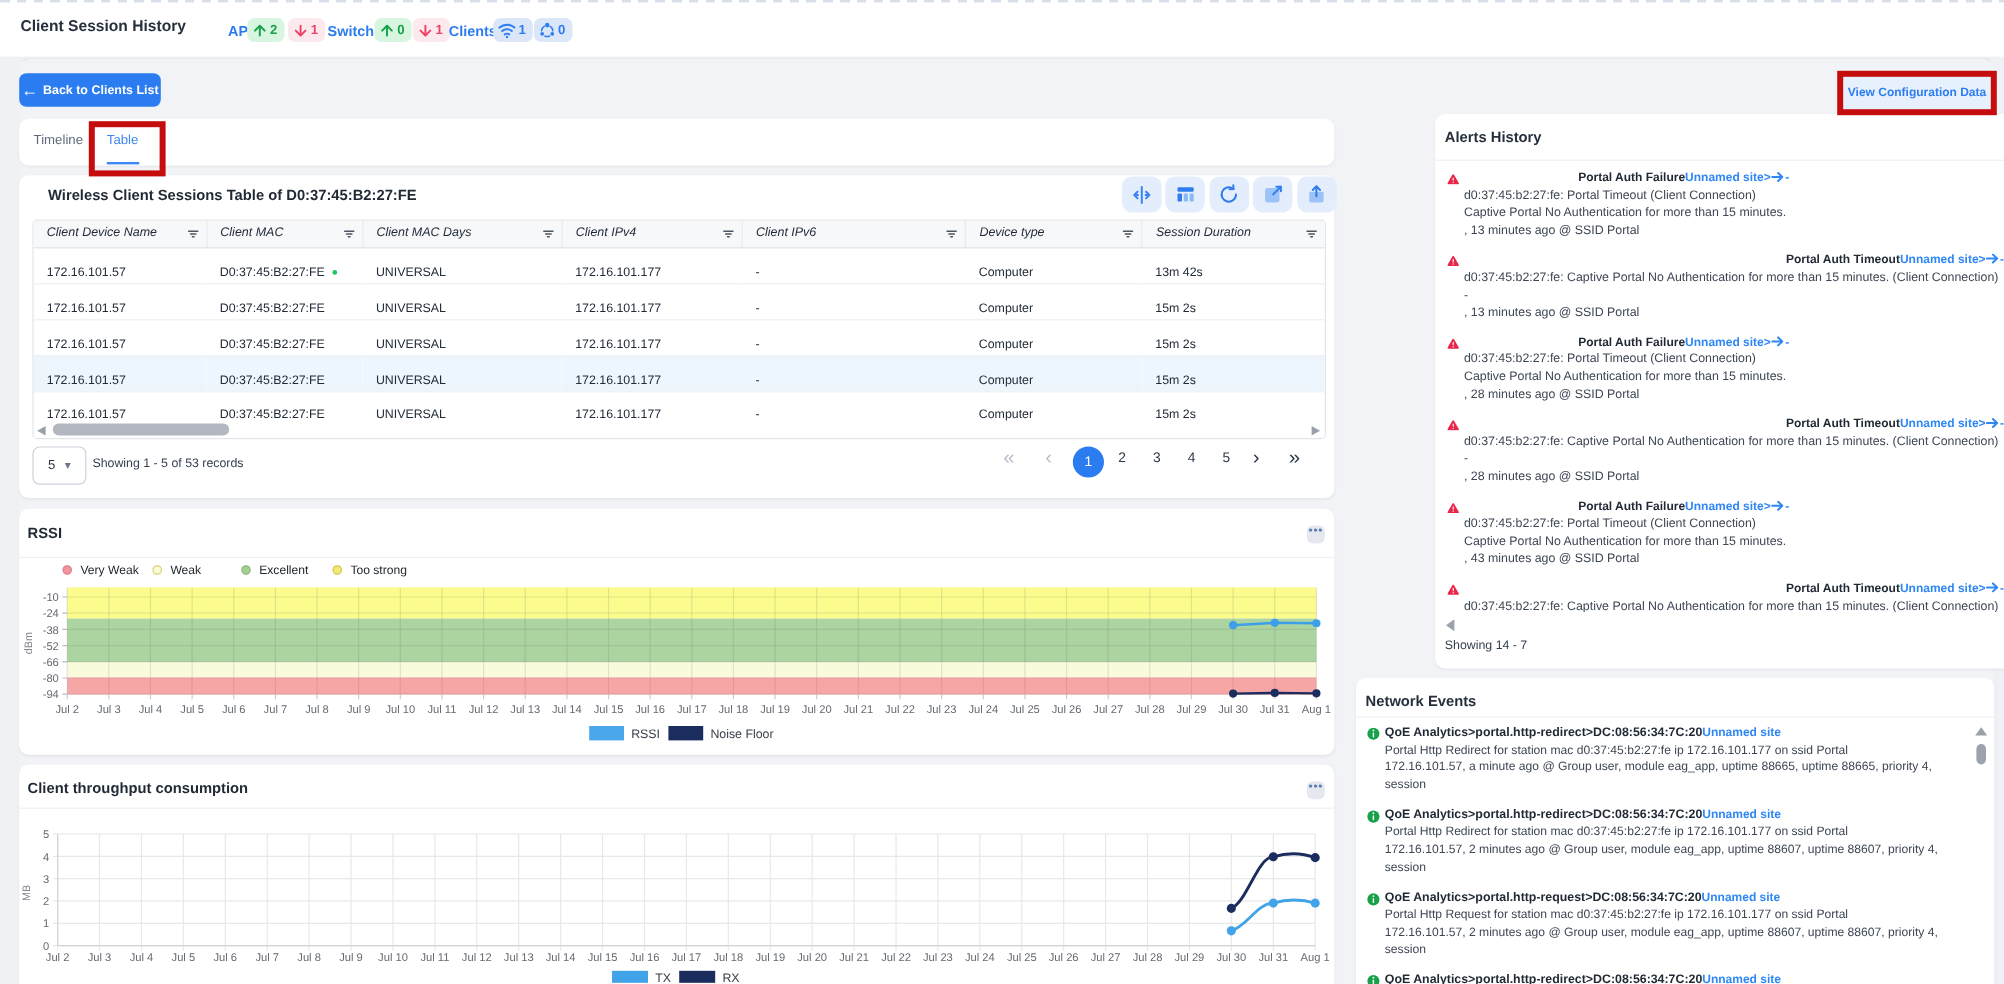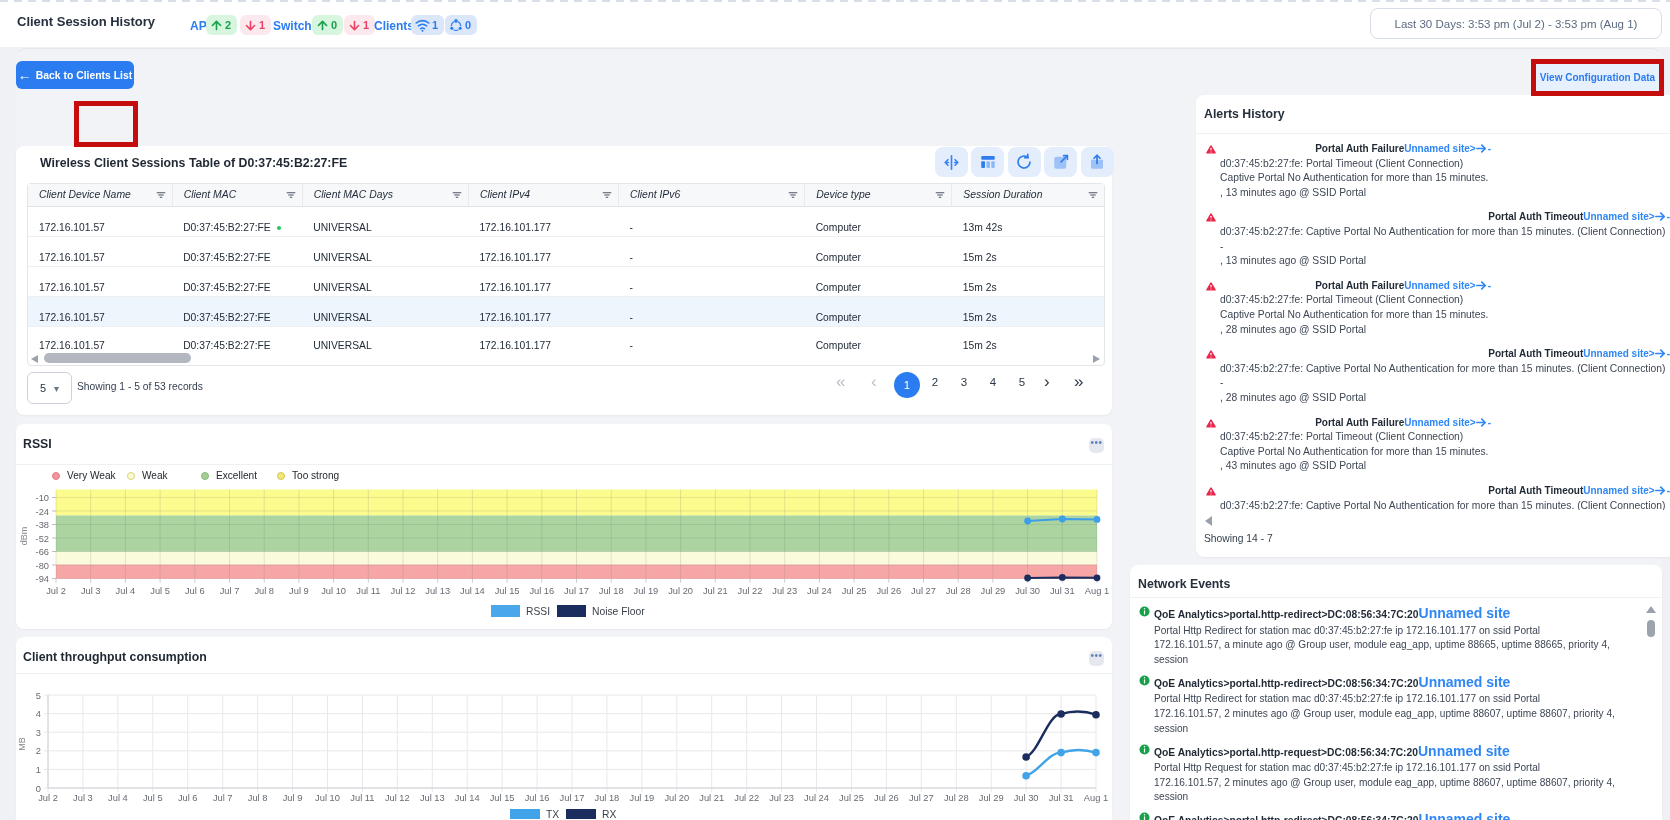--- a/index.html
+++ b/index.html
@@ -75,32 +75,37 @@
 .aitem { position:absolute; left:24px; }
 .aicon { position:absolute; left:-14px; top:2px; }
 .ahead { display:flex; justify-content:flex-end; align-items:baseline; }
 .atitle { font-size:10px; font-weight:bold; color:#1f2833; }
 .alink { font-size:10px; font-weight:bold; color:#2e87f5; }
 .ab { font-size:10.3px; color:#3d4654; margin-top:3.6px; white-space:nowrap; line-height:11px; }
 .eitem { position:absolute; left:24px; width:486px; }
 .eicon { position:absolute; left:-15px; top:1px; }
 .ehead { display:flex; justify-content:flex-start; align-items:baseline; }
 .etitle { font-size:10.3px; font-weight:bold; color:#1f2833; }
-.elink { font-size:14px; font-weight:bold; color:#2e87f5; }
+.elink { font-size:10px; font-weight:bold; color:#2e87f5; }
 .eb { font-size:10.1px; color:#3d4654; margin-top:3.6px; white-space:nowrap; line-height:11px; }
 .vsb { position:absolute; background:#9ca3ad; border-radius:4.5px; }
 </style></head>
 <body>
 <div id="page">
   <div id="content">
     <div id="bg"></div>
     <div id="wrap"></div>
     <div id="backbtn"><span style="font-size:14px">←</span>Back to Clients List</div>
     <div id="viewcfg">View Configuration Data</div>
 
+    <div class="card" id="tabs">
+      <span id="tabTimeline">Timeline</span>
+        <span id="tabTable">Table</span>
+      <div id="tabuline"></div>
+    </div>
 
     <div class="card" id="tcard">
       <div class="ttitle">Wireless Client Sessions Table of D0:37:45:B2:27:FE</div>
       <div id="tbar" style="top:1px">
           <div class="tbtn" style="left:919px">
             <svg width="19" height="19" viewBox="0 0 24 24" fill="none" stroke="#3b82f6" stroke-width="2.1" stroke-linecap="round" stroke-linejoin="round">
               <line x1="12" y1="3.5" x2="12" y2="20.5"></line>
               <path d="M7.5 8.5 L4 12 l3.5 3.5 M4 12 h4"></path>
               <path d="M16.5 8.5 L20 12 l-3.5 3.5 M20 12 h-4"></path>
             </svg>
@@ -748,18 +753,17 @@
           <circle cx="12" cy="18.4" r="1.6" fill="#2b7cf0"></circle>
         </svg>1</div>
     <div class="badge bblue" style="left:445px"><svg width="14" height="14" viewBox="0 0 24 24" fill="none">
           <ellipse cx="12" cy="5" rx="3" ry="3.3" fill="#2b7cf0"></ellipse>
           <circle cx="4.8" cy="17.5" r="2.7" fill="#2b7cf0"></circle>
           <circle cx="19.2" cy="17.5" r="2.7" fill="#2b7cf0"></circle>
           <path d="M3.9 13.2 a9 9 0 0 1 4.2-6.6" stroke="#2b7cf0" stroke-width="2" stroke-linecap="round"></path>
           <path d="M15.9 6.6 a9 9 0 0 1 4.2 6.6" stroke="#2b7cf0" stroke-width="2" stroke-linecap="round"></path>
           <path d="M8.6 20.7 a9 9 0 0 0 6.8 0" stroke="#2b7cf0" stroke-width="2" stroke-linecap="round"></path>
         </svg>0</div>
-    <div id="datebox">Last 30 Days: 3:53 pm (Jul 2) - 3:53 pm (Aug 1)</div>
   </div>
 
   <div class="redbox" style="left:74px;top:101px;width:64px;height:46px"></div>
   <div class="redbox" style="left:1531px;top:59px;width:133px;height:37px;border-width:5px"></div>
 </div>
 
 </body></html>

